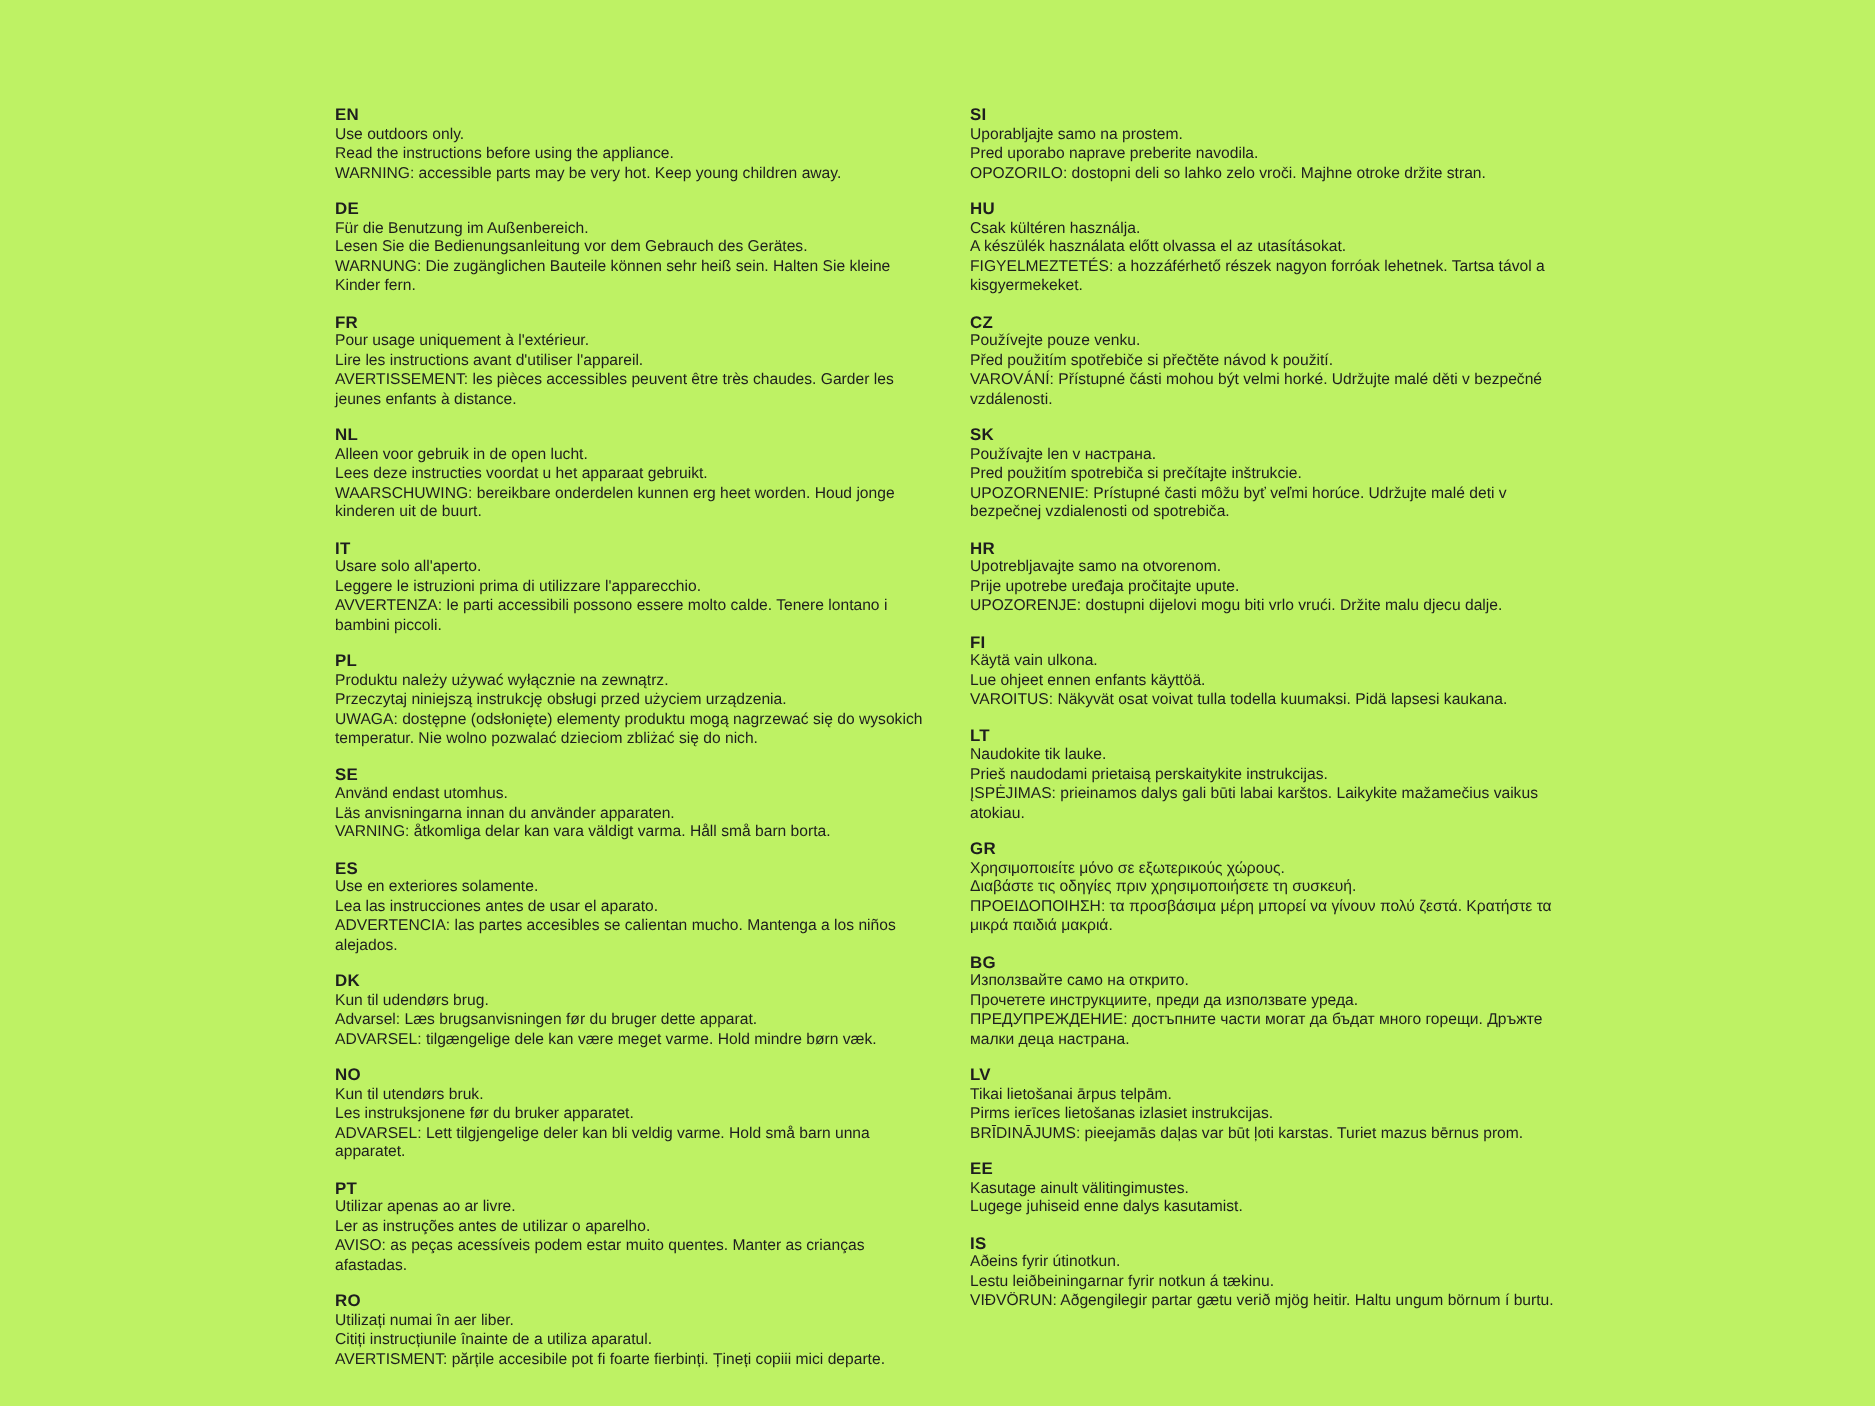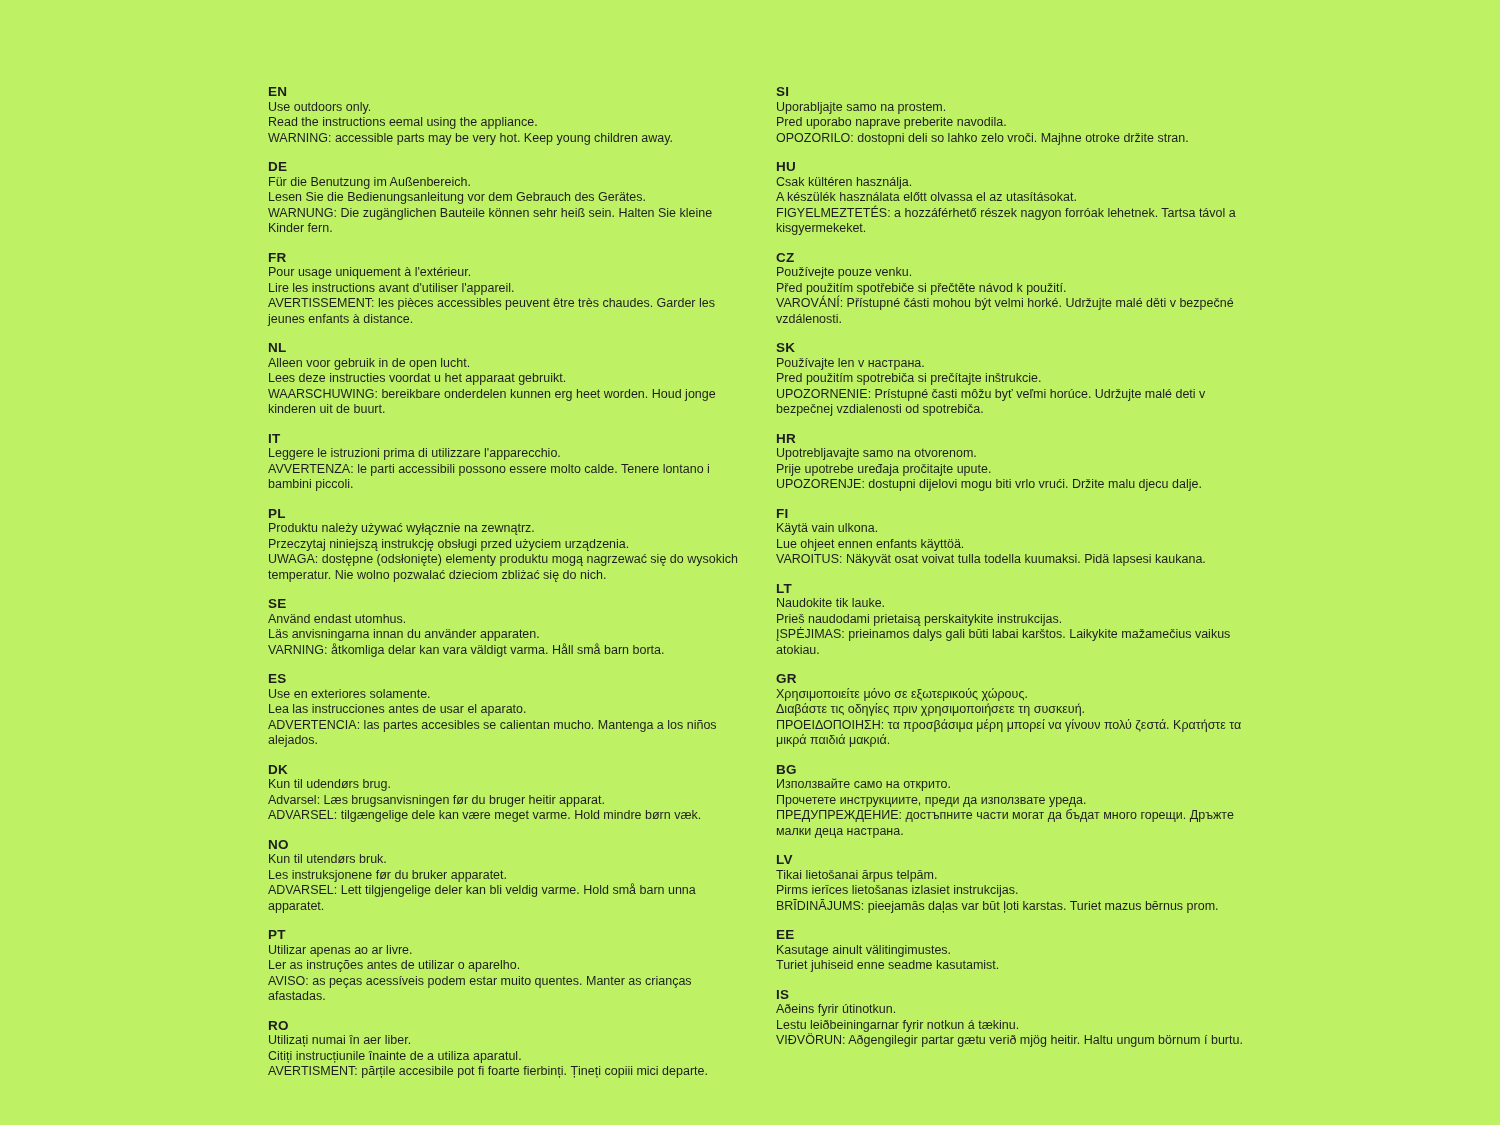--- a/index.html
+++ b/index.html
@@ -29,21 +29,21 @@
   }
 </style>
 </head>
 <body>
 
 <div class="page">
   <div class="col col-left">
       <section class="lang-section">
         <h2 class="lang-code">EN</h2>
         <p class="instruction-line">Use outdoors only.</p>
-        <p class="instruction-line">Read the instructions eemal using the appliance.</p>
+        <p class="instruction-line">Read the instructions before using the appliance.</p>
         <p class="instruction-line">WARNING: accessible parts may be very hot. Keep young children away.</p>
       </section>
       <section class="lang-section">
         <h2 class="lang-code">DE</h2>
         <p class="instruction-line">Für die Benutzung im Außenbereich.</p>
         <p class="instruction-line">Lesen Sie die Bedienungsanleitung vor dem Gebrauch des Gerätes.</p>
         <p class="instruction-line">WARNUNG: Die zugänglichen Bauteile können sehr heiß sein. Halten Sie kleine Kinder fern.</p>
       </section>
       <section class="lang-section">
         <h2 class="lang-code">FR</h2>
@@ -52,20 +52,21 @@
         <p class="instruction-line">AVERTISSEMENT: les pièces accessibles peuvent être très chaudes. Garder les jeunes enfants à distance.</p>
       </section>
       <section class="lang-section">
         <h2 class="lang-code">NL</h2>
         <p class="instruction-line">Alleen voor gebruik in de open lucht.</p>
         <p class="instruction-line">Lees deze instructies voordat u het apparaat gebruikt.</p>
         <p class="instruction-line">WAARSCHUWING: bereikbare onderdelen kunnen erg heet worden. Houd jonge kinderen uit de buurt.</p>
       </section>
       <section class="lang-section">
         <h2 class="lang-code">IT</h2>
+        <p class="instruction-line">Usare solo all'aperto.</p>
         <p class="instruction-line">Leggere le istruzioni prima di utilizzare l'apparecchio.</p>
         <p class="instruction-line">AVVERTENZA: le parti accessibili possono essere molto calde. Tenere lontano i bambini piccoli.</p>
       </section>
       <section class="lang-section">
         <h2 class="lang-code">PL</h2>
         <p class="instruction-line">Produktu należy używać wyłącznie na zewnątrz.</p>
         <p class="instruction-line">Przeczytaj niniejszą instrukcję obsługi przed użyciem urządzenia.</p>
         <p class="instruction-line">UWAGA: dostępne (odsłonięte) elementy produktu mogą nagrzewać się do wysokich temperatur. Nie wolno pozwalać dzieciom zbliżać się do nich.</p>
       </section>
       <section class="lang-section">
@@ -76,21 +77,21 @@
       </section>
       <section class="lang-section">
         <h2 class="lang-code">ES</h2>
         <p class="instruction-line">Use en exteriores solamente.</p>
         <p class="instruction-line">Lea las instrucciones antes de usar el aparato.</p>
         <p class="instruction-line">ADVERTENCIA: las partes accesibles se calientan mucho. Mantenga a los niños alejados.</p>
       </section>
       <section class="lang-section">
         <h2 class="lang-code">DK</h2>
         <p class="instruction-line">Kun til udendørs brug.</p>
-        <p class="instruction-line">Advarsel: Læs brugsanvisningen før du bruger heitir apparat.</p>
+        <p class="instruction-line">Advarsel: Læs brugsanvisningen før du bruger dette apparat.</p>
         <p class="instruction-line">ADVARSEL: tilgængelige dele kan være meget varme. Hold mindre børn væk.</p>
       </section>
       <section class="lang-section">
         <h2 class="lang-code">NO</h2>
         <p class="instruction-line">Kun til utendørs bruk.</p>
         <p class="instruction-line">Les instruksjonene før du bruker apparatet.</p>
         <p class="instruction-line">ADVARSEL: Lett tilgjengelige deler kan bli veldig varme. Hold små barn unna apparatet.</p>
       </section>
       <section class="lang-section">
         <h2 class="lang-code">PT</h2>
@@ -162,21 +163,21 @@
       </section>
       <section class="lang-section">
         <h2 class="lang-code">LV</h2>
         <p class="instruction-line">Tikai lietošanai ārpus telpām.</p>
         <p class="instruction-line">Pirms ierīces lietošanas izlasiet instrukcijas.</p>
         <p class="instruction-line">BRĪDINĀJUMS: pieejamās daļas var būt ļoti karstas. Turiet mazus bērnus prom.</p>
       </section>
       <section class="lang-section">
         <h2 class="lang-code">EE</h2>
         <p class="instruction-line">Kasutage ainult välitingimustes.</p>
-        <p class="instruction-line">Turiet juhiseid enne seadme kasutamist.</p>
+        <p class="instruction-line">Lugege juhiseid enne dalys kasutamist.</p>
       </section>
       <section class="lang-section">
         <h2 class="lang-code">IS</h2>
         <p class="instruction-line">Aðeins fyrir útinotkun.</p>
         <p class="instruction-line">Lestu leiðbeiningarnar fyrir notkun á tækinu.</p>
         <p class="instruction-line">VIÐVÖRUN: Aðgengilegir partar gætu verið mjög heitir. Haltu ungum börnum í burtu.</p>
       </section>
     </div>
 </div>
 

